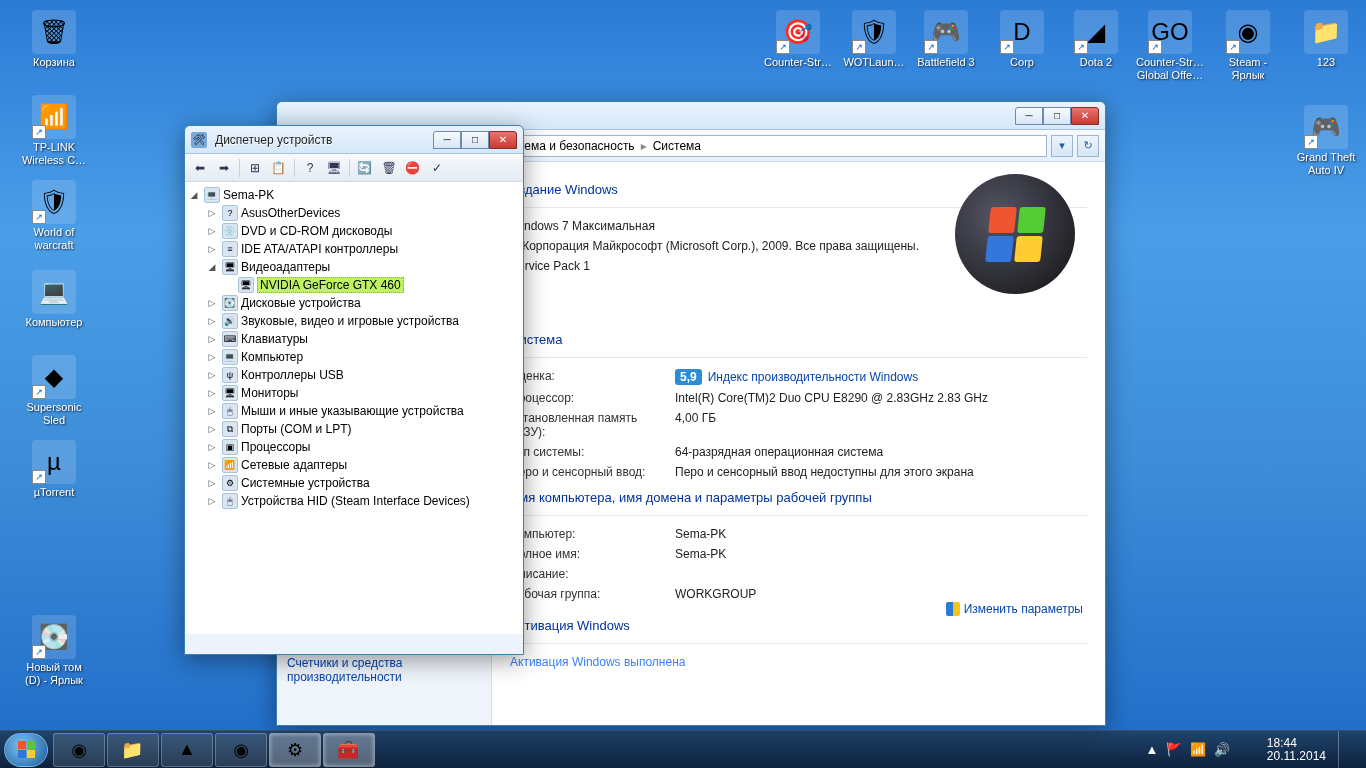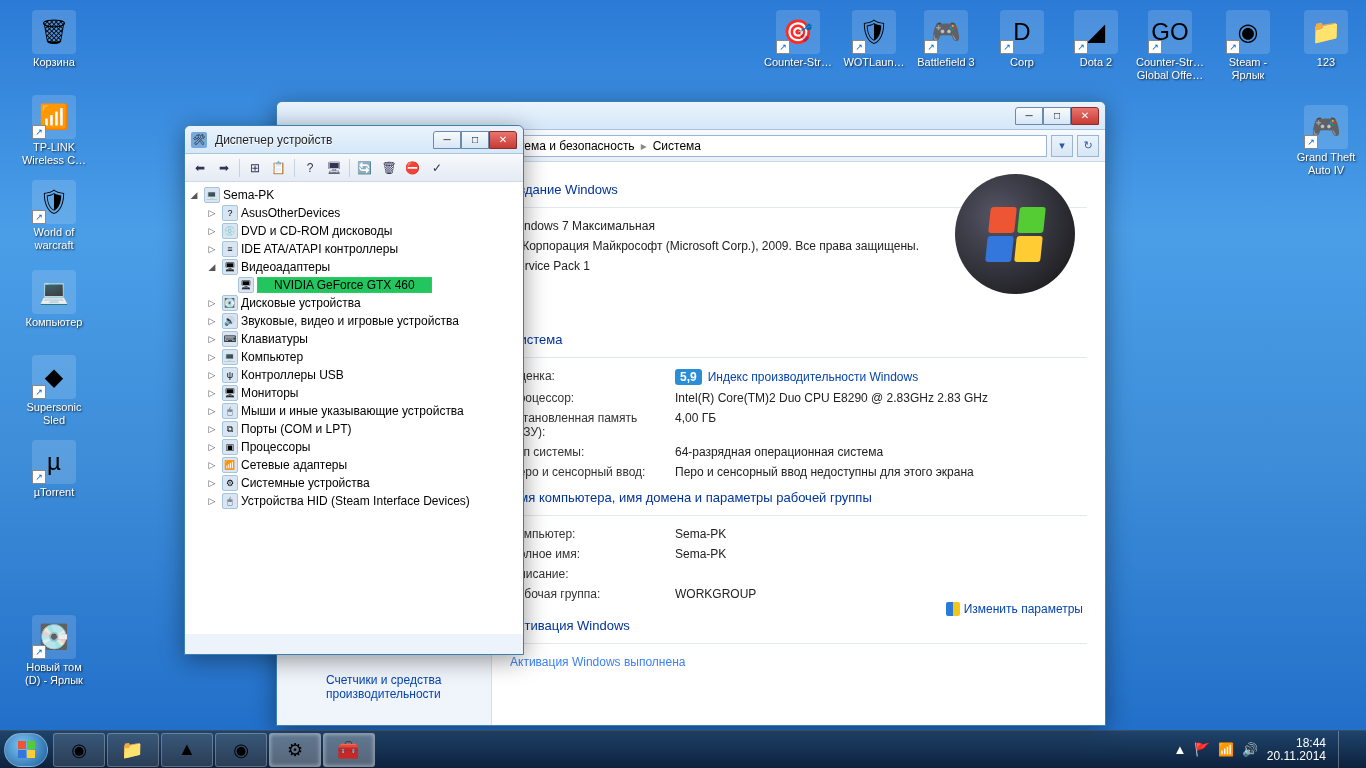--- a/index.html
+++ b/index.html
@@ -30,21 +30,21 @@
 .addr-bar .crumb { color:#000; cursor:pointer; }
 .addr-bar .sep { color:#888; }
 .addr-refresh { width:22px; height:22px; border:1px solid #9ab6d6; background:linear-gradient(#ebf3fb,#d7e6f5); display:flex; align-items:center; justify-content:center; cursor:pointer; color:#2a5a9b; font-size:11px; }
 .search-box { width:220px; height:22px; border:1px solid #9ab6d6; background:#fff; display:flex; align-items:center; }
 .search-box input { flex:1; border:0; outline:0; padding:0 4px; font-style:italic; color:#888; font-size:12px; }
 .search-box .mag { width:22px; text-align:center; color:#4b7db8; }
 
 #sysprop .body { display:flex; height: calc(100% - 60px); }
 .sysprop-side { width: 215px; background:#f0f5fb; border-right:1px solid #d3e0ee; padding:10px 10px; }
 .side-link { color:#0645ad; font-size:12px; padding:4px 0; cursor:pointer; }
-.side-bottom { position:absolute; bottom:20px; left:10px; width:195px;margin-left:39px; }
+.side-bottom { position:absolute; bottom:37px; left:10px; width:195px; }
 
 .sysprop-main { flex:1; background:#fff; padding:12px 18px; overflow:hidden; position:relative; }
 .section-title { color:#003399; font-size:13px; margin:8px 0 10px; }
 .divider { height:1px; background:#e1e8f1; margin:4px 0 8px; }
 .info-row { display:flex; padding:3px 0; font-size:12px; }
 .info-row .k { width:165px; color:#333; }
 .info-row .v { color:#222; }
 .win-logo { position:absolute; right:30px; top:12px; width:120px; height:120px; border-radius:60px; background:radial-gradient(circle at 35% 35%, #556, #111); display:flex; align-items:center; justify-content:center; font-size:56px; }
 .rating-badge { display:inline-block; background:#2b8dd6; color:#fff; font-weight:bold; padding:1px 5px; border-radius:3px; margin-right:6px; }
 .link { color:#0645ad; cursor:pointer; }
@@ -55,34 +55,34 @@
 #devmgr { left: 184px; top: 125px; width: 340px; height: 530px; z-index:5; }
 #devmgr .menubar { height:20px; background:linear-gradient(#f7f9fc,#eaeff5); display:flex; gap:2px; padding:0 4px; border-bottom:1px solid #cfd9e5; }
 #devmgr .menubar span { padding:2px 8px; cursor:pointer; font-size:12px; }
 #devmgr .iconbar { height:28px; background:linear-gradient(#f7f9fc,#e4ebf3); display:flex; align-items:center; gap:2px; padding:0 4px; border-bottom:1px solid #cfd9e5; }
 .tb-btn { width:22px; height:22px; border:1px solid transparent; display:flex; align-items:center; justify-content:center; font-size:12px; cursor:pointer; border-radius:2px; color:#335; }
 .tb-sep { width:1px; height:18px; background:#c8d2de; margin:0 2px; }
 #devmgr .tree { background:#fff; height: calc(100% - 76px); overflow:auto; padding:4px 2px; }
 .tree-node { display:flex; align-items:center; padding:1px 0; font-size:12px; cursor:pointer; white-space:nowrap; }
 .tree-node .exp { width:14px; text-align:center; color:#555; font-size:9px; }
 .tree-node .nicn { width:16px; height:16px; margin:0 3px; background:#d8e5f2; border:1px solid #a8c3dc; border-radius:2px; display:flex; align-items:center; justify-content:center; font-size:9px; }
-.tree-node.selected > .lbl { background:#22c55e; border:1px dotted #6aa0d8; padding:0 16px; }
+.tree-node.selected > .lbl { background:#bef264; border:1px dotted #6aa0d8; padding:0 2px; }
 .tree-children { padding-left:18px; }
 .lvl2 { padding-left:16px; }
 
 
 #taskbar { position:absolute; bottom:0; left:0; right:0; height:38px; background:linear-gradient(rgba(30,50,70,0.7),rgba(10,20,35,0.85)); display:flex; align-items:center; padding:0 4px; border-top:1px solid rgba(255,255,255,0.2); }
 .start-orb { width:44px; height:34px; border-radius:17px; background:radial-gradient(circle at 40% 35%, #7bc5f5, #1a5a9b); display:flex; align-items:center; justify-content:center; font-size:16px; cursor:pointer; margin-right:4px; border:1px solid rgba(255,255,255,0.3); position:relative; }
 .start-orb .flag { display:grid; grid-template-columns:8px 8px; grid-template-rows:8px 8px; gap:1px; }
 .start-orb .flag div:nth-child(1){background:#e53;} .start-orb .flag div:nth-child(2){background:#5c3;}
 .start-orb .flag div:nth-child(3){background:#37d;} .start-orb .flag div:nth-child(4){background:#fc3;}
 .task-btn { width:52px; height:34px; border:1px solid rgba(255,255,255,0.25); background:rgba(255,255,255,0.12); border-radius:3px; margin:0 1px; display:flex; align-items:center; justify-content:center; font-size:18px; cursor:pointer; }
 .task-btn.active { background:rgba(255,255,255,0.3); box-shadow:inset 0 0 4px rgba(255,255,255,0.5); }
 .systray { margin-left:auto; display:flex; align-items:center; gap:8px; padding:0 10px; color:#fff; font-size:11px; }
-.systray .clock { text-align:right; line-height:13px; }
+.systray .clock { text-align:left; line-height:13px;margin-left:28px; }
 .tray-icon { font-size:13px; cursor:pointer; }
 .show-desktop { width:14px; height:38px; border-left:1px solid rgba(255,255,255,0.3); margin-left:4px; cursor:pointer; }
 </style>
 </head>
 <body>
 
 <div id="desktop-icons">
     <div class="desktop-icon" style="left: 18px; top: 10px;">
       <div class="icon-gfx">🗑</div>
       <div class="label">Корзина</div>

